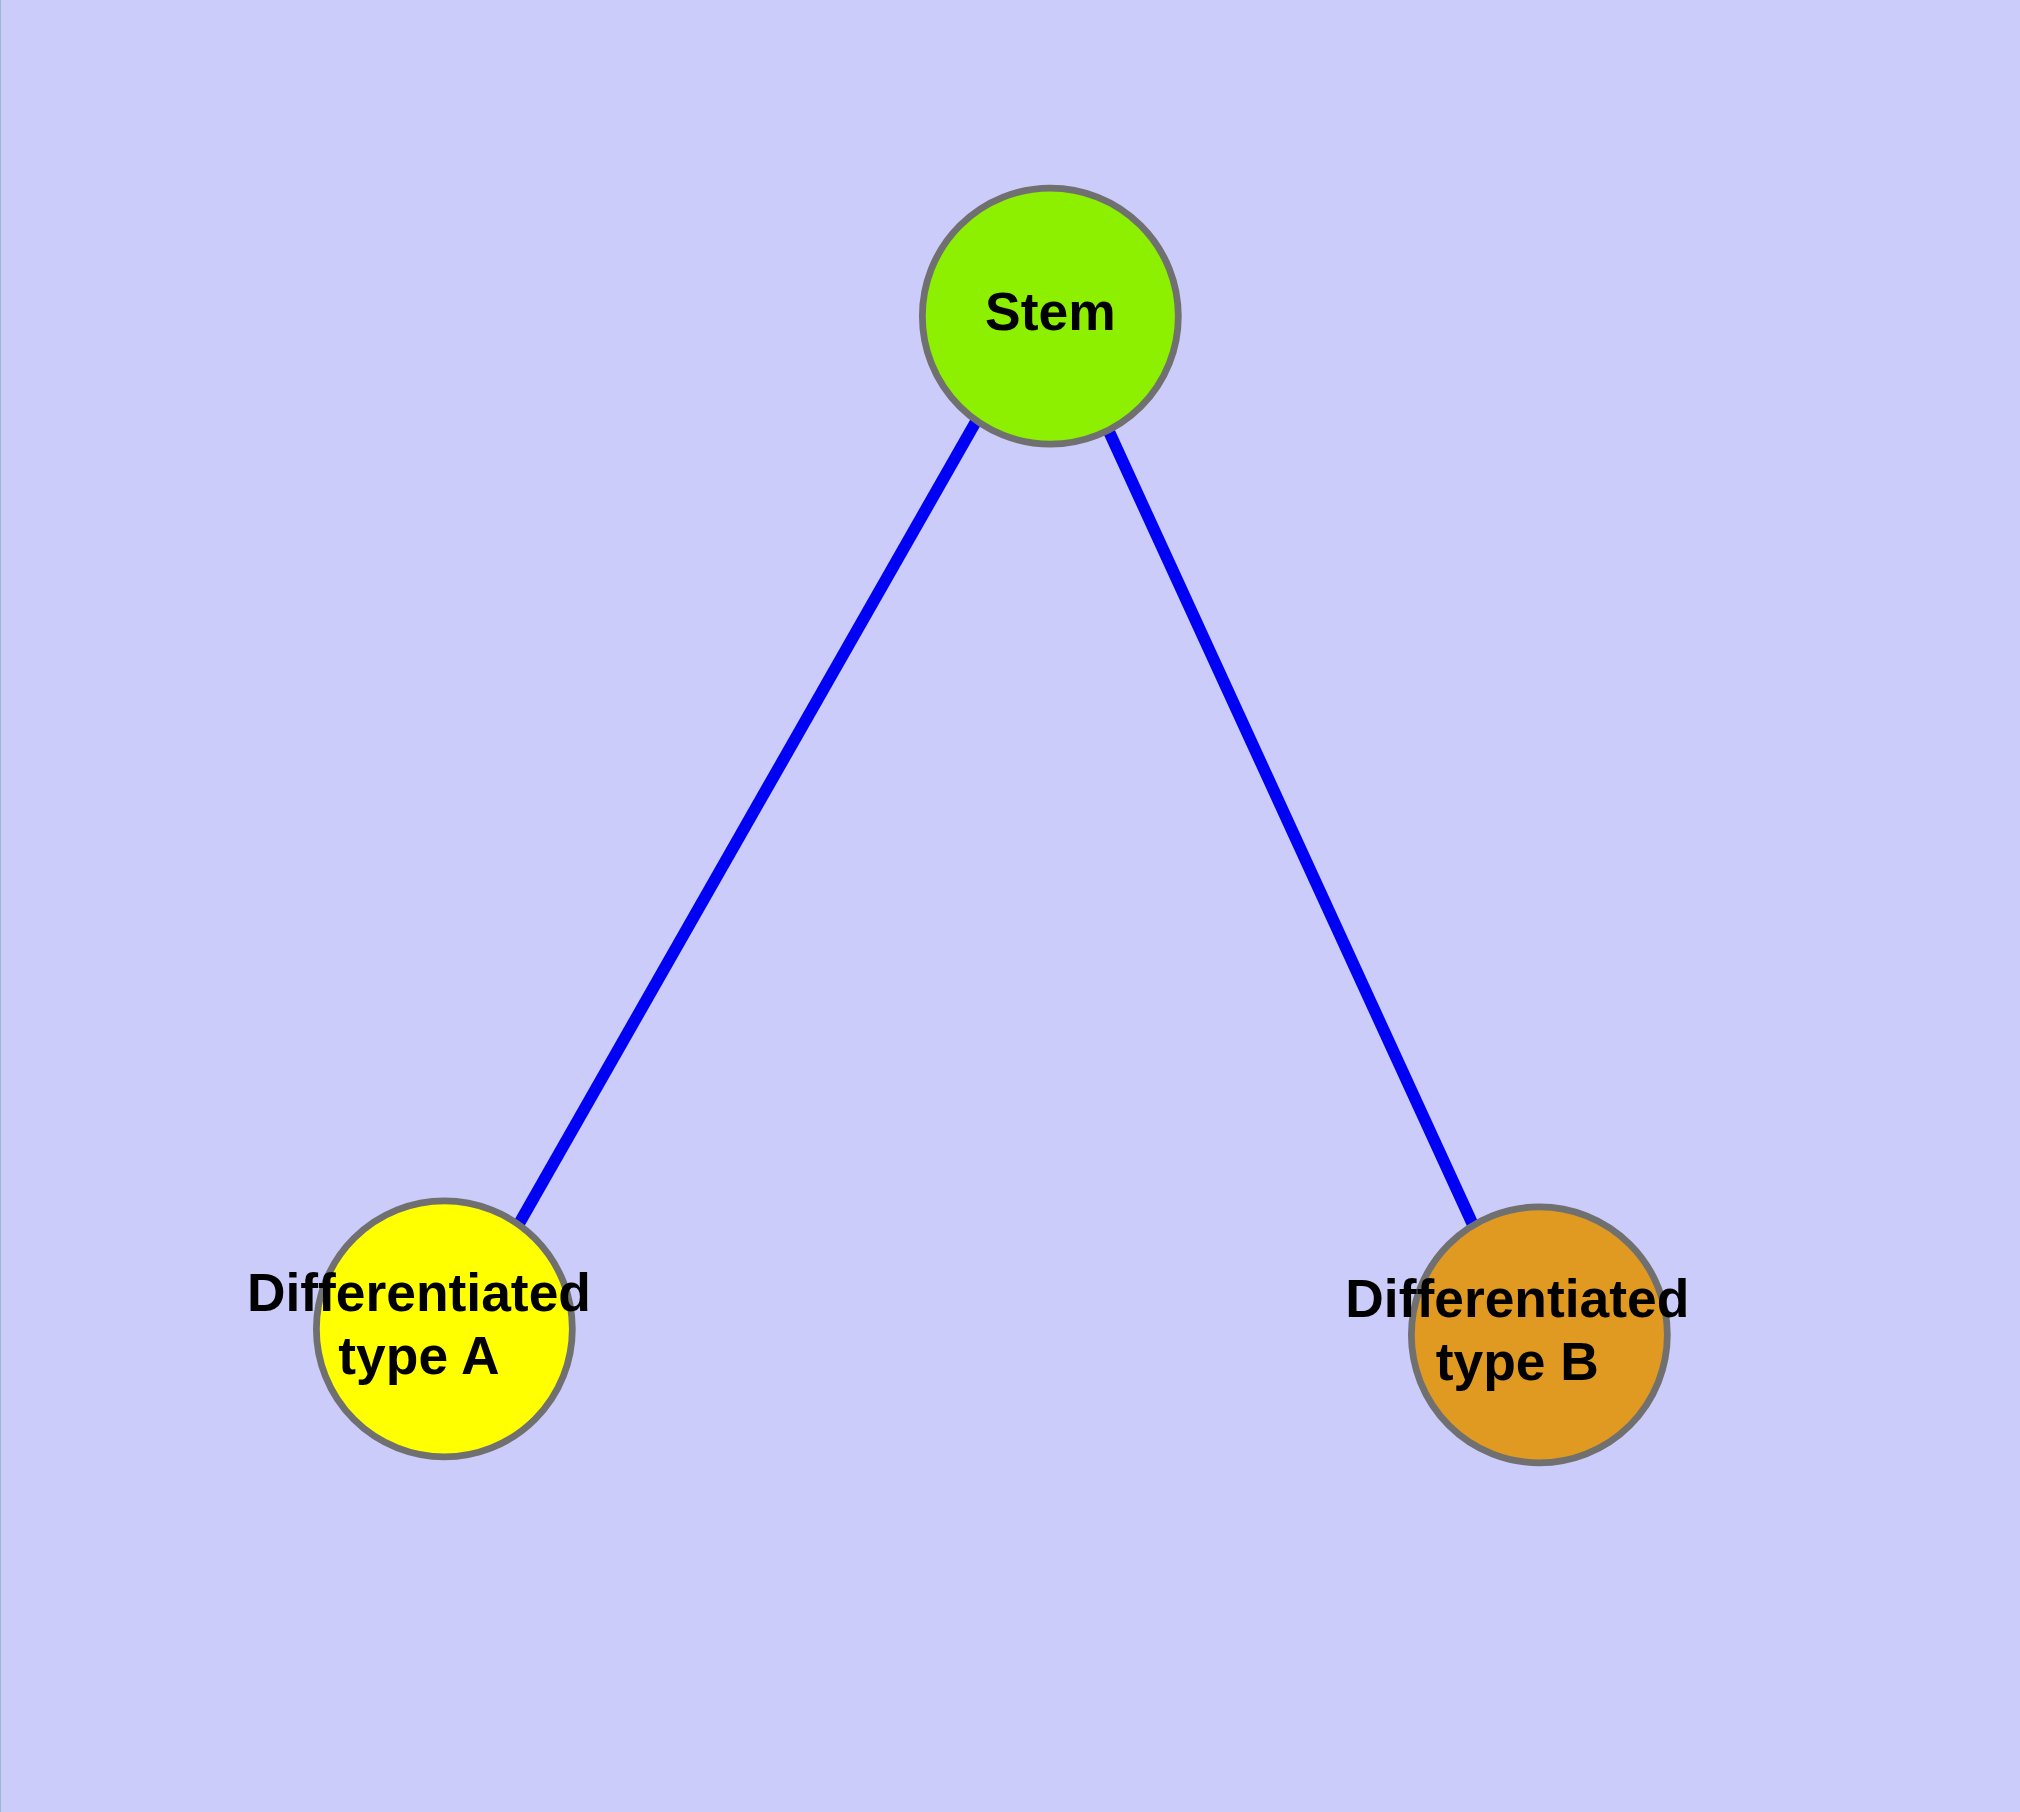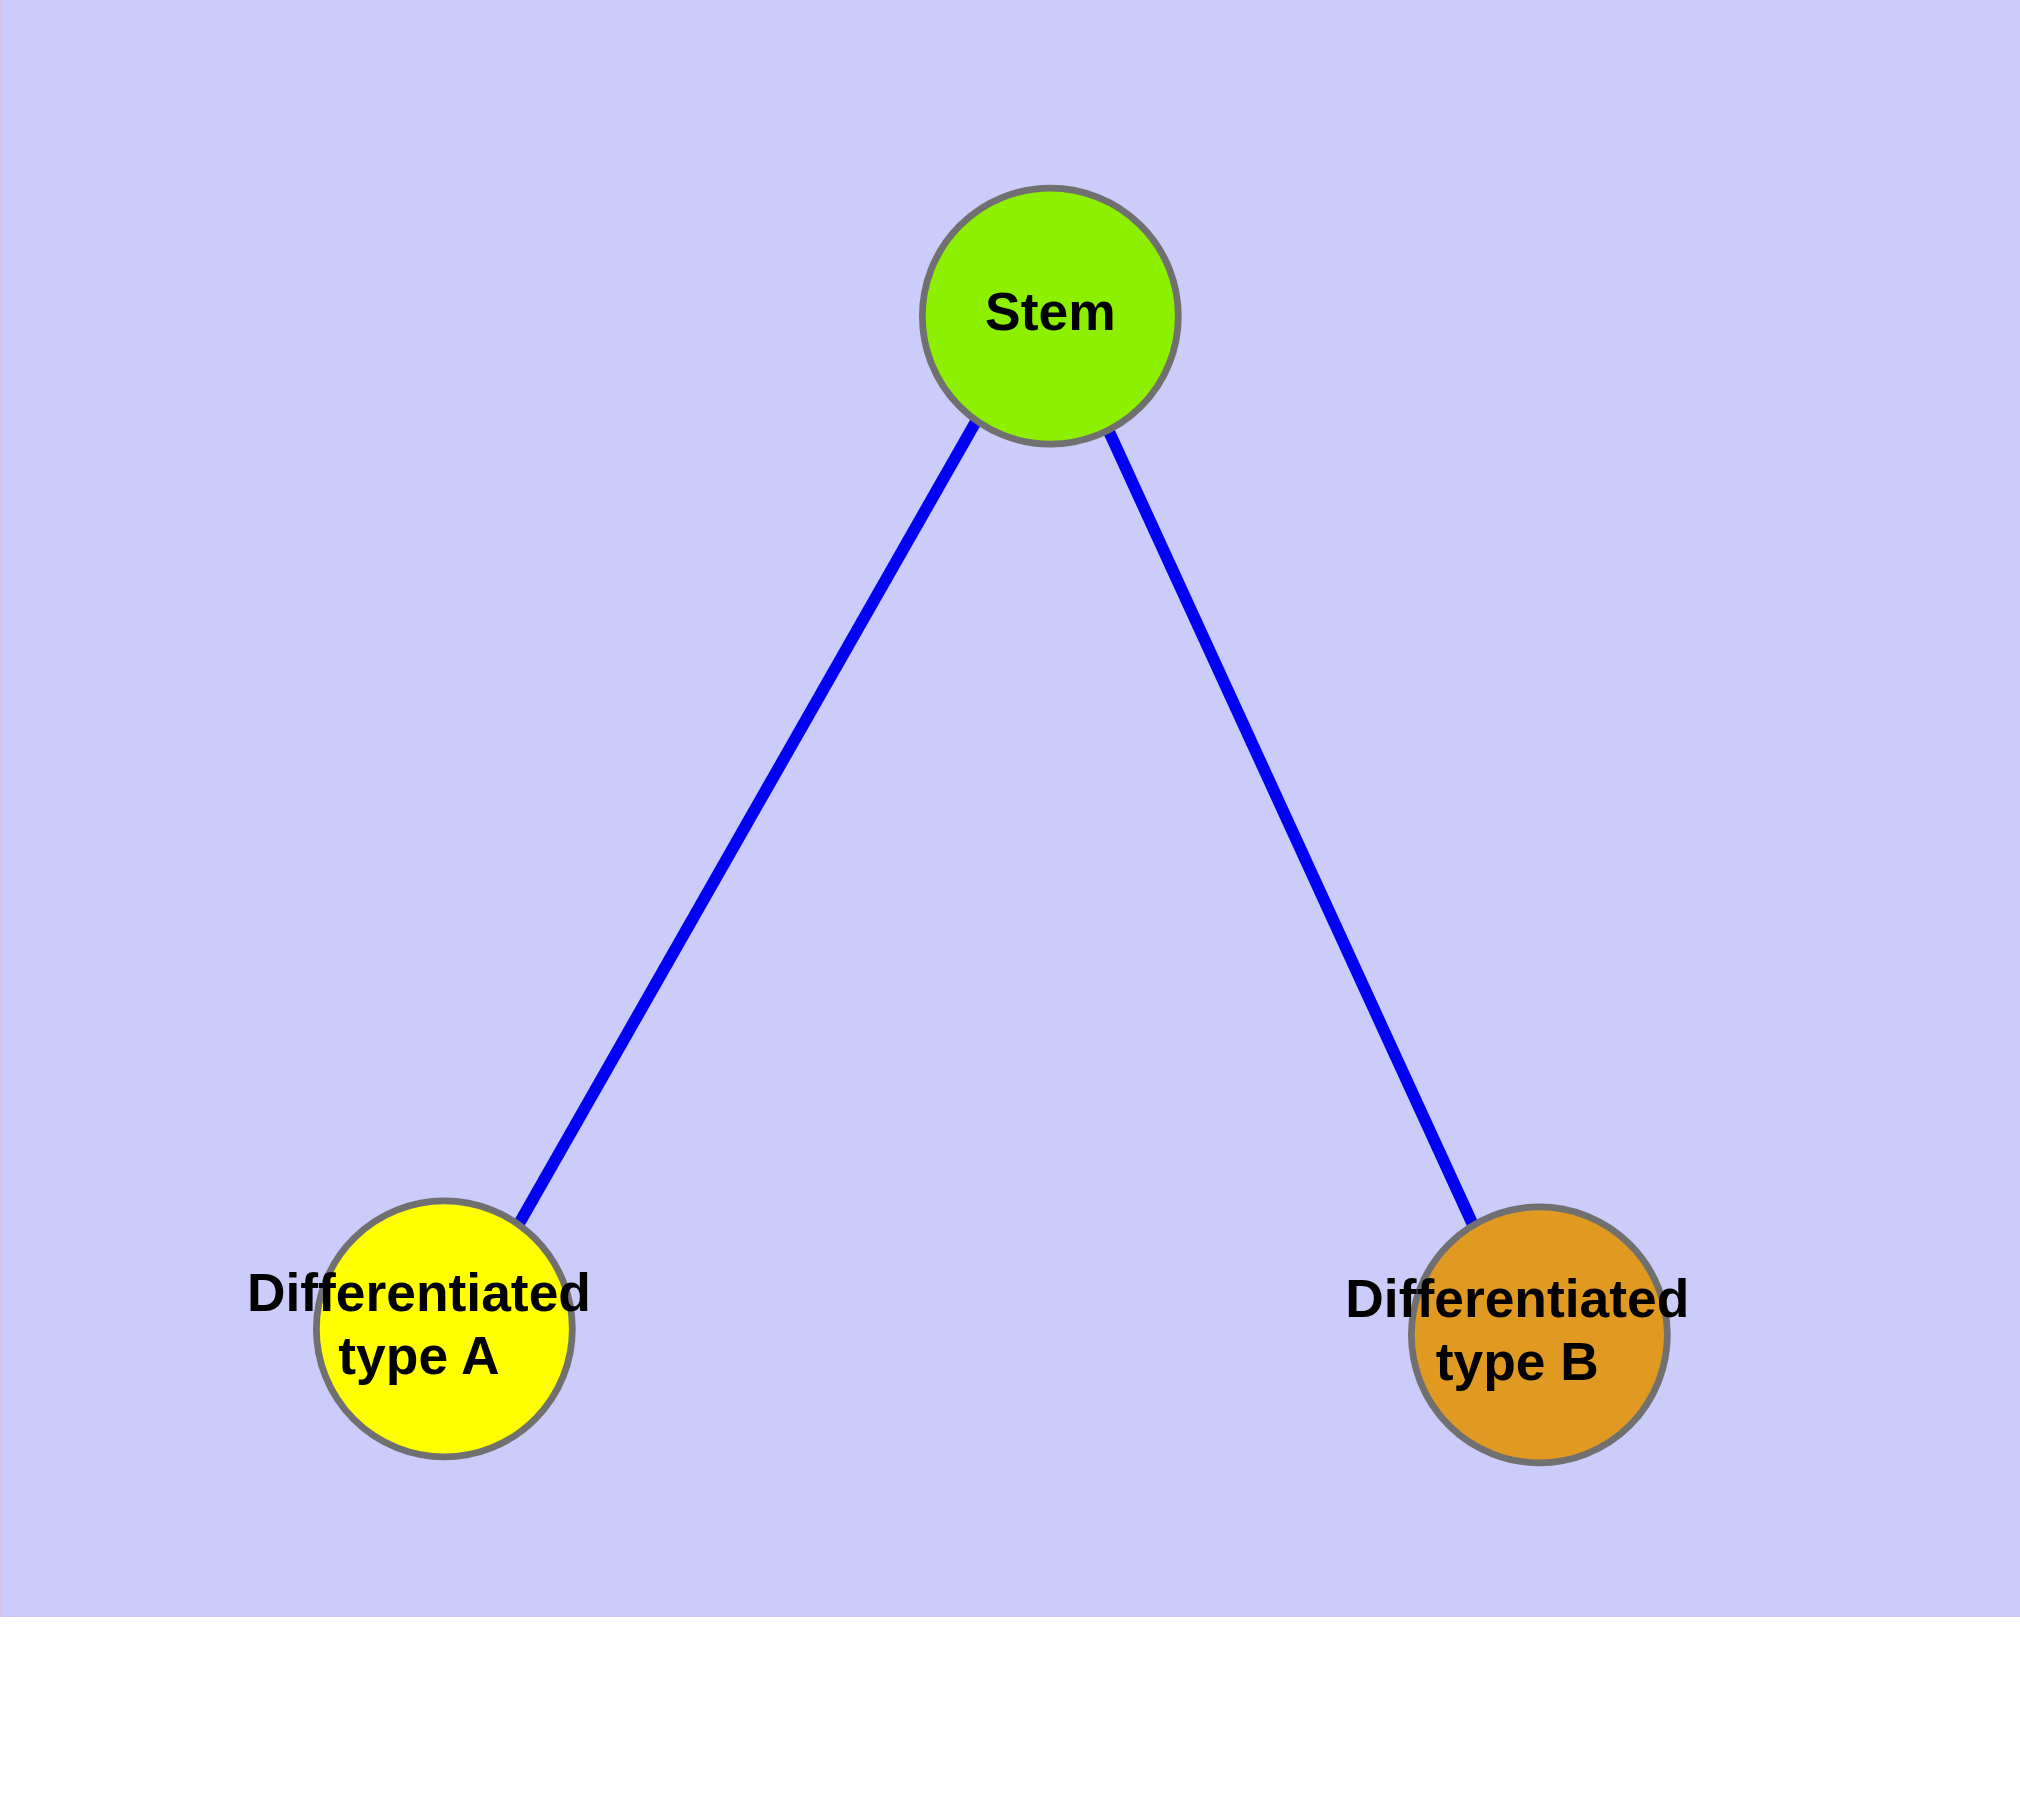--- a/index.html
+++ b/index.html
@@ -27,21 +27,21 @@
     font-family: "Liberation Sans", sans-serif;
     font-weight: bold;
     fill: #000000;
     text-anchor: middle;
     dominant-baseline: middle;
   }
 </style>
 </head>
 <body>
 
-<div id="stage" style="width: 2021px; height: 1617px; background: #fca5a5;">
+<div id="stage" style="width: 2021px; height: 1812px; background: #0f766e;">
   <svg id="graph-svg" viewBox="0 0 2384 2138" xmlns="http://www.w3.org/2000/svg" style="width: 2021px; height: 1812px;">
     <rect id="bg-rect" x="0" y="0" width="2384" height="2138" fill="#ccccfa"></rect>
     <g id="edges-layer">
         <line x1="1152" y1="496" x2="612" y2="1444" stroke="#0000f5" stroke-width="14" stroke-linecap="butt"></line>
         <line x1="1304" y1="500" x2="1738" y2="1446" stroke="#0000f5" stroke-width="14" stroke-linecap="butt"></line>
       </g>
     <g id="nodes-layer">
         <g>
           <circle cx="1239" cy="373" r="151" fill="#8cf000" stroke="#707070" stroke-width="8"></circle>
           <text class="node-label" x="1239" y="373" font-size="63" fill="#000000"><tspan x="1239" dy="0">Stem</tspan></text>

